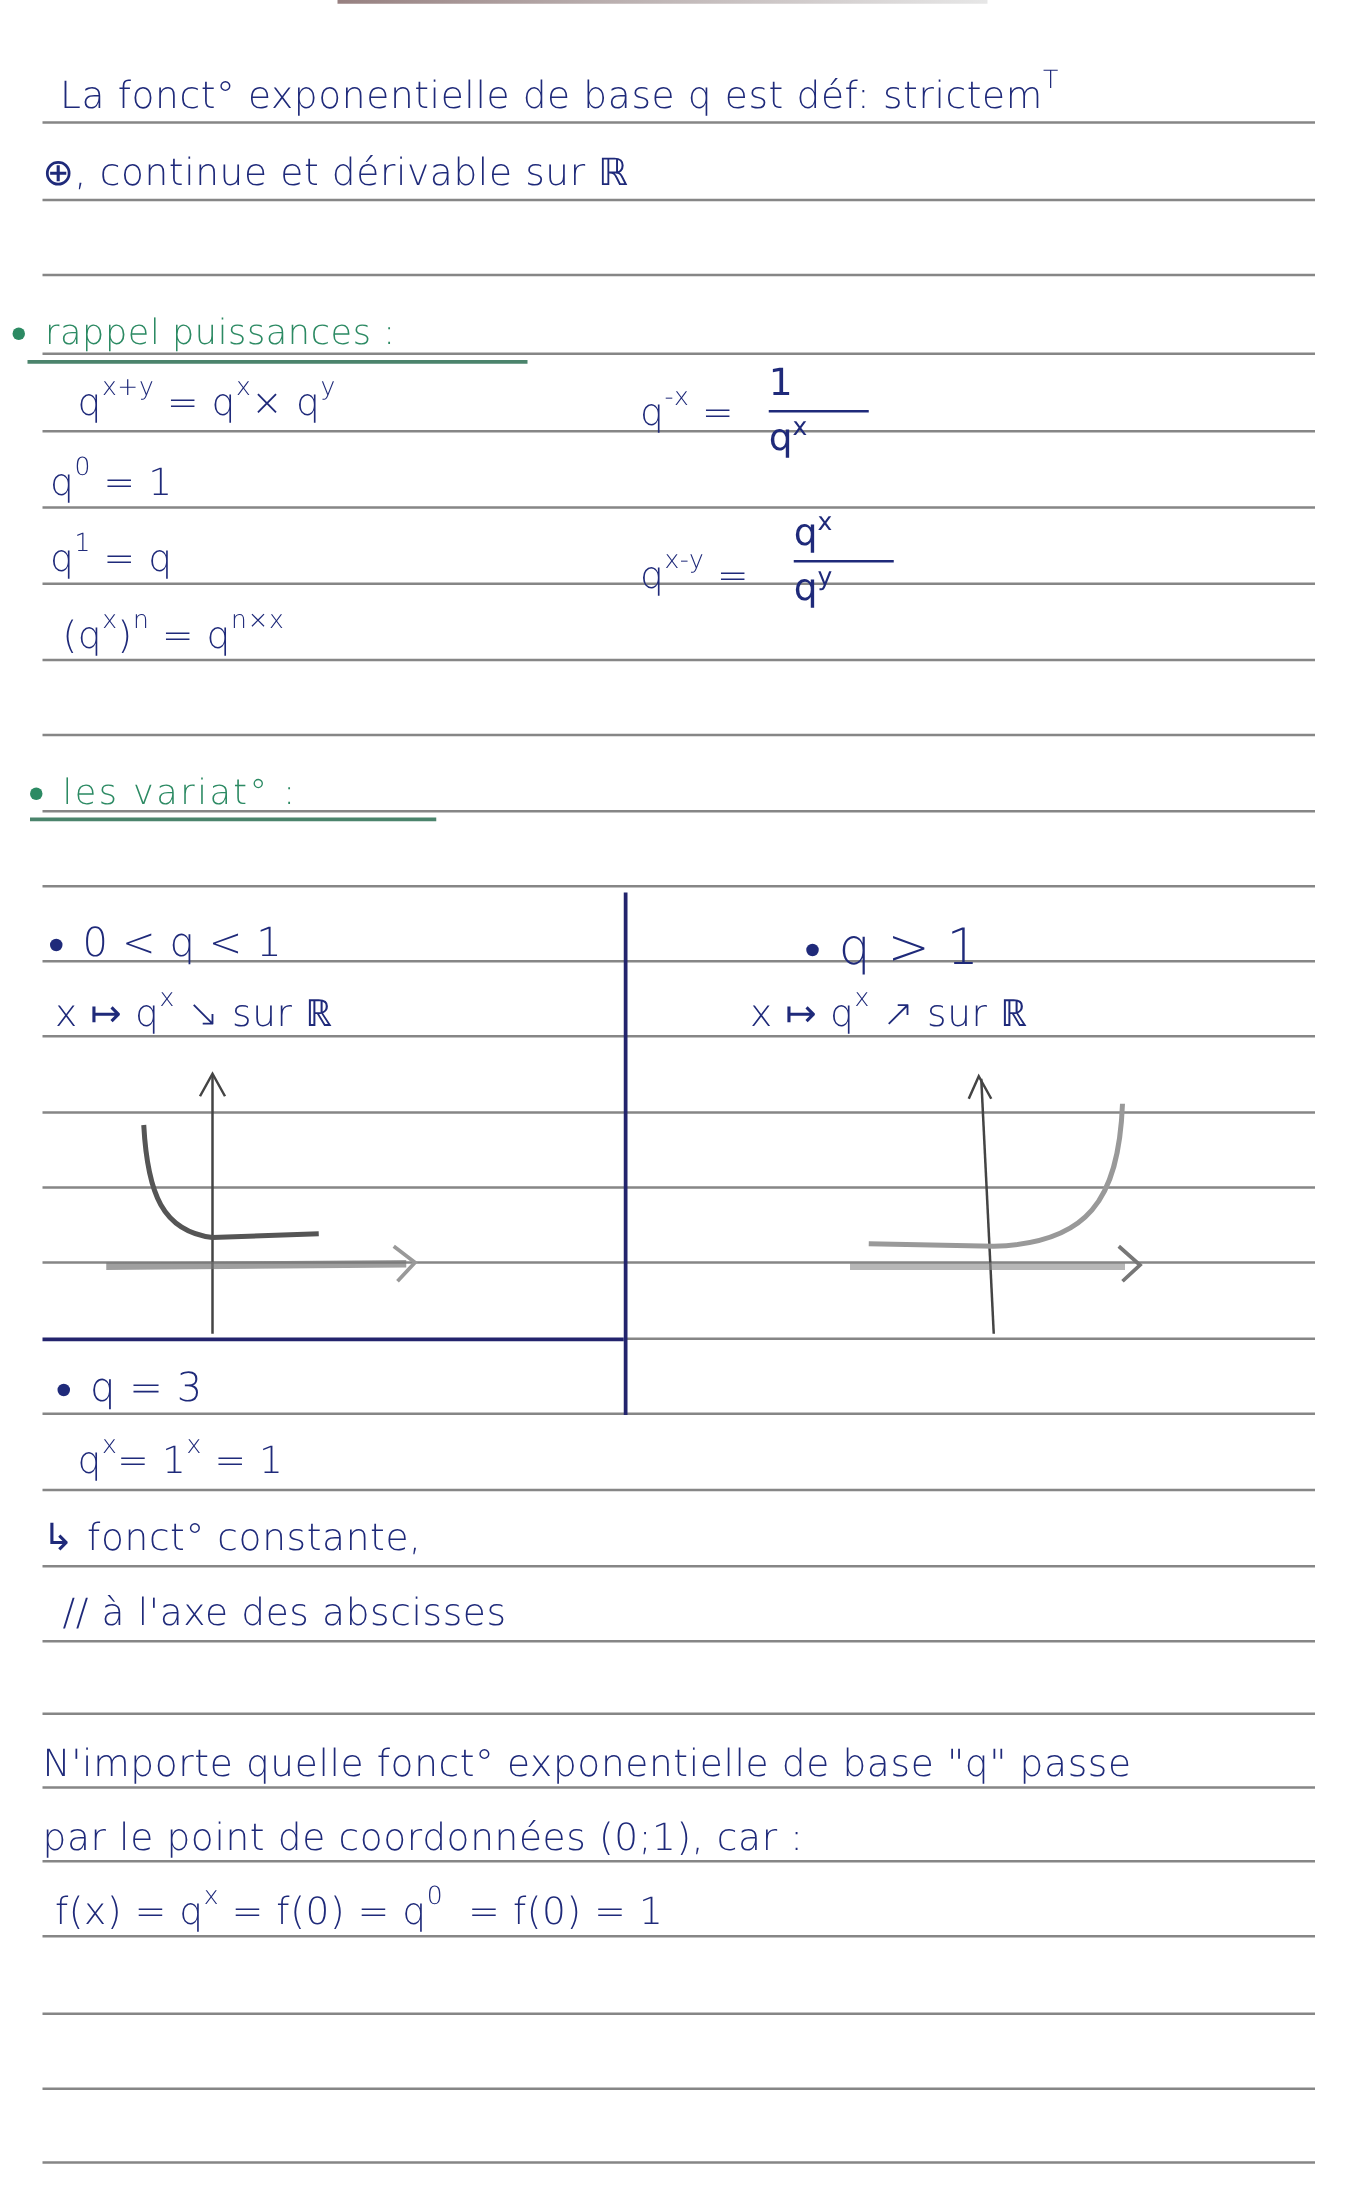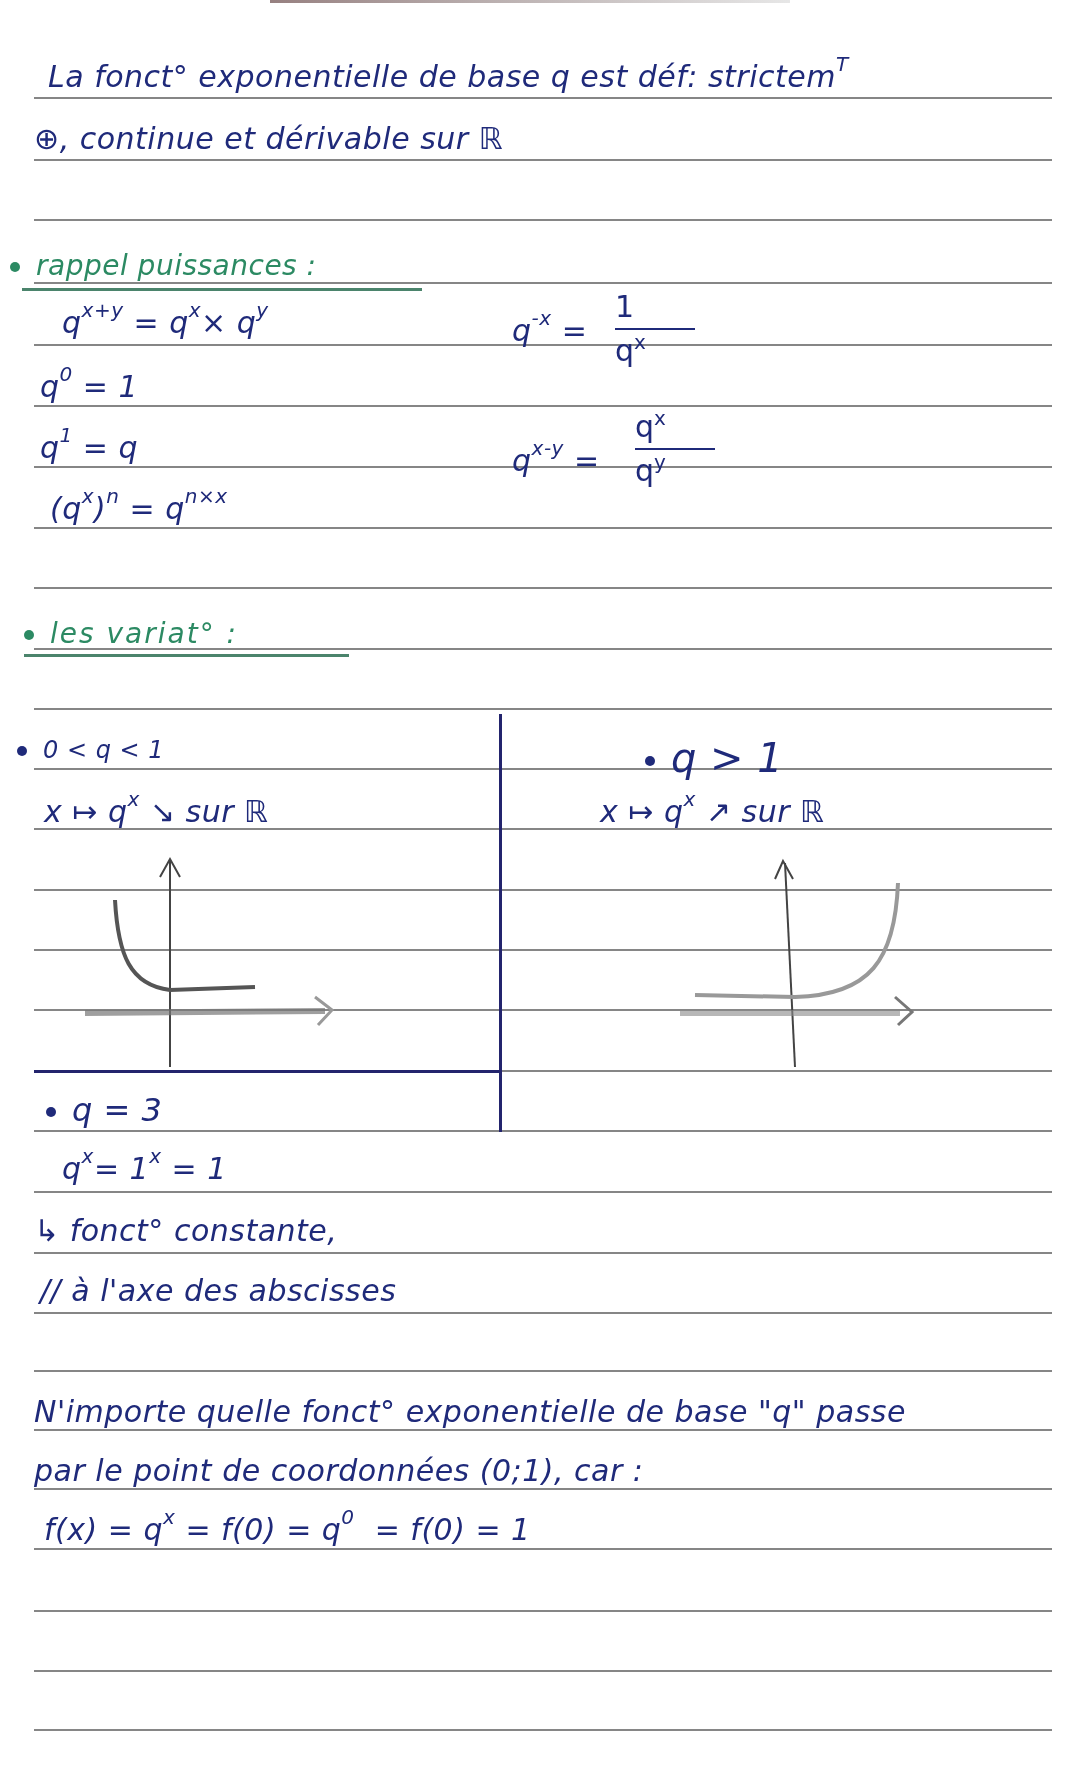--- a/index.html
+++ b/index.html
@@ -2,21 +2,21 @@
 <html><head>
 <meta charset="utf-8">
 <style>
   html, body { margin: 0; padding: 0; }
   body {
     width: 1080px; height: 1766px; background: #ffffff; position: relative; overflow: hidden;
     font-family: "DejaVu Sans", sans-serif;
   }
   .topmark { position: absolute; left: 270px; top: 0; width: 520px; height: 3px; background: linear-gradient(90deg,#6a4a4a 0%,#9a8a8a 40%,#dcdcdc 100%); opacity: .7; }
   .rule { position: absolute; left: 34px; width: 1018px; height: 2px; background: #5d5d5d; opacity: .75; }
-  .ink { position: absolute; color: #1f2a7a; font-family: "DejaVu Sans", sans-serif; font-size: 30px; white-space: nowrap; letter-spacing: .5px; font-weight: 300; line-height: 1; font-style: italic; }
+  .ink { position: absolute; color: #1f2a7a; font-family: "DejaVu Sans", sans-serif; font-size: 30px; white-space: nowrap; letter-spacing: .5px; font-weight: 300; line-height: 1; }
   .green { color: #2c8a63; }
   .green-ul { position: absolute; height: 3px; background: #2b6f52; opacity: .85; }
   .sup { font-size: 20px; position: relative; top: -16px; }
   .frac { position: absolute; color: #1f2a7a; font-size: 30px; line-height: 1; }
   .frac .bar { display: block; height: 2px; background: #1f2a7a; margin: 6px 0; }
   .bullet { display: inline-block; width: 10px; height: 10px; border-radius: 50%; background: #1f2a7a; margin-right: 16px; vertical-align: middle; }
   .bullet.green-b { background: #2c8a63; }
   .vdiv { position: absolute; left: 499px; top: 714px; width: 3px; height: 418px; background: #23246d; }
   .hdiv { position: absolute; left: 34px; top: 1070px; width: 465px; height: 3px; background: #23246d; }
   svg.graph { position: absolute; }
@@ -100,21 +100,21 @@
 </div>
 
 <div class="ink green" style="left:24px;top:620px;font-size:28px;letter-spacing:2px">
   <span class="bullet green-b"></span><span>les variat° :</span>
 </div>
 <div class="green-ul" style="left:24px;top:654px;width:325px"></div>
 
 <div class="vdiv"></div>
 <div class="hdiv"></div>
 
-<div class="ink" style="left:17px;top:738px;font-size:24px">
+<div class="ink" style="left:40px;top:738px;font-size:32px">
   <span class="bullet"></span><span>0 &lt; q &lt; 1</span>
 </div>
 <div class="ink" style="left:44px;top:797px">
   <span>x ↦ q</span><span class="sup">x</span>
   <span>↘</span>
   <span>sur ℝ</span>
 </div>
 <svg class="graph" style="left:70px;top:845px" width="290" height="230" viewBox="0 0 290 230">
   <line x1="100" y1="222" x2="100" y2="15" stroke="#444" stroke-width="2"></line>
   <polyline points="90,32 100,14 110,32" fill="none" stroke="#444" stroke-width="2"></polyline>
@@ -139,21 +139,21 @@
   <path d="M 45 150 L 145 152 C 220 150, 245 115, 248 38" fill="none" stroke="#999" stroke-width="4"></path>
 </svg>
 
 <div class="ink" style="left:46px;top:1094px;font-size:32px">
   <span class="bullet"></span><span>q = 3</span>
 </div>
 <div class="ink" style="left:62px;top:1154px">
   <span>q</span><span class="sup">x</span><span>= 1</span><span class="sup">x</span> <span>= 1</span>
 </div>
 <div class="ink" style="left:34px;top:1216px">↳ fonct° constante,</div>
-<div class="ink" style="left:40px;top:1276px">// à l'axe des abscisses</div>
+<div class="ink" style="left:50px;top:1276px">// à l'axe des abscisses</div>
 
 <div class="ink" style="left:34px;top:1397px">N'importe quelle fonct° exponentielle de base "q" passe</div>
 <div class="ink" style="left:34px;top:1456px">par le point de coordonnées (0;1), car :</div>
 <div class="ink" style="left:44px;top:1515px">
   <span>f(x) = q</span><span class="sup">x</span>
   <span>= f(0) = q</span><span class="sup">0</span>
   &nbsp;<span>= f(0) = 1</span>
 </div>
 
 </body></html>

